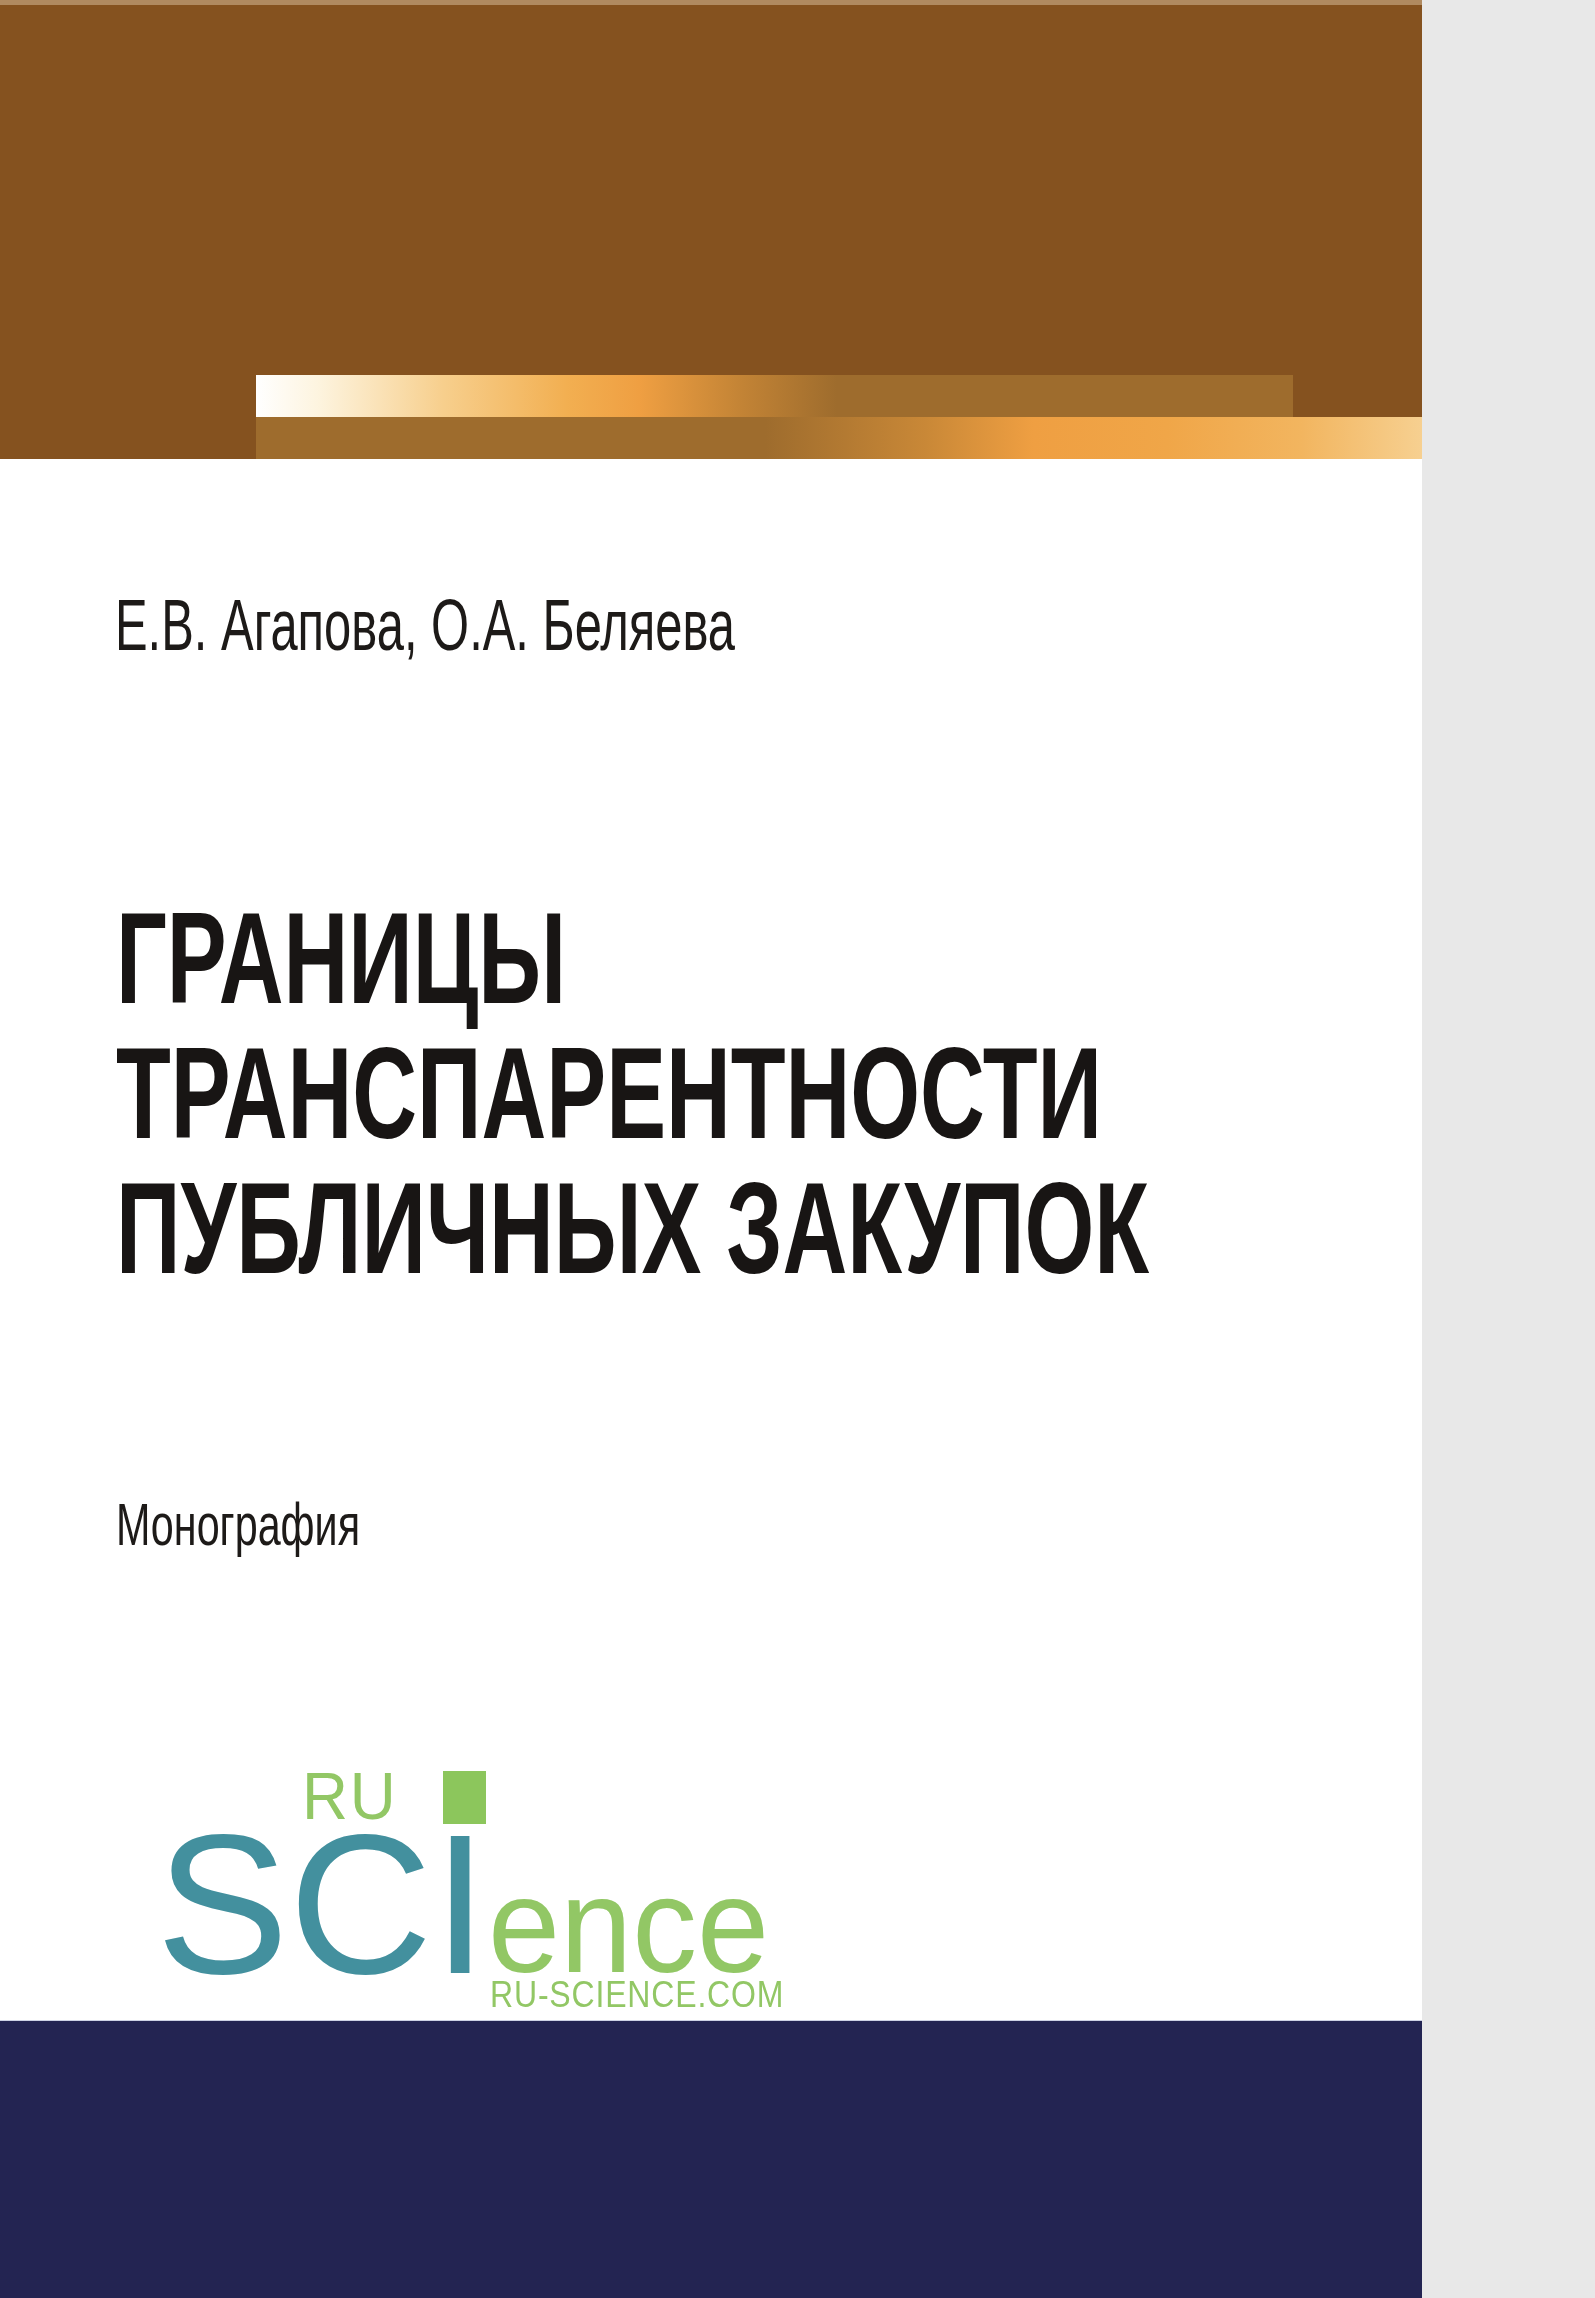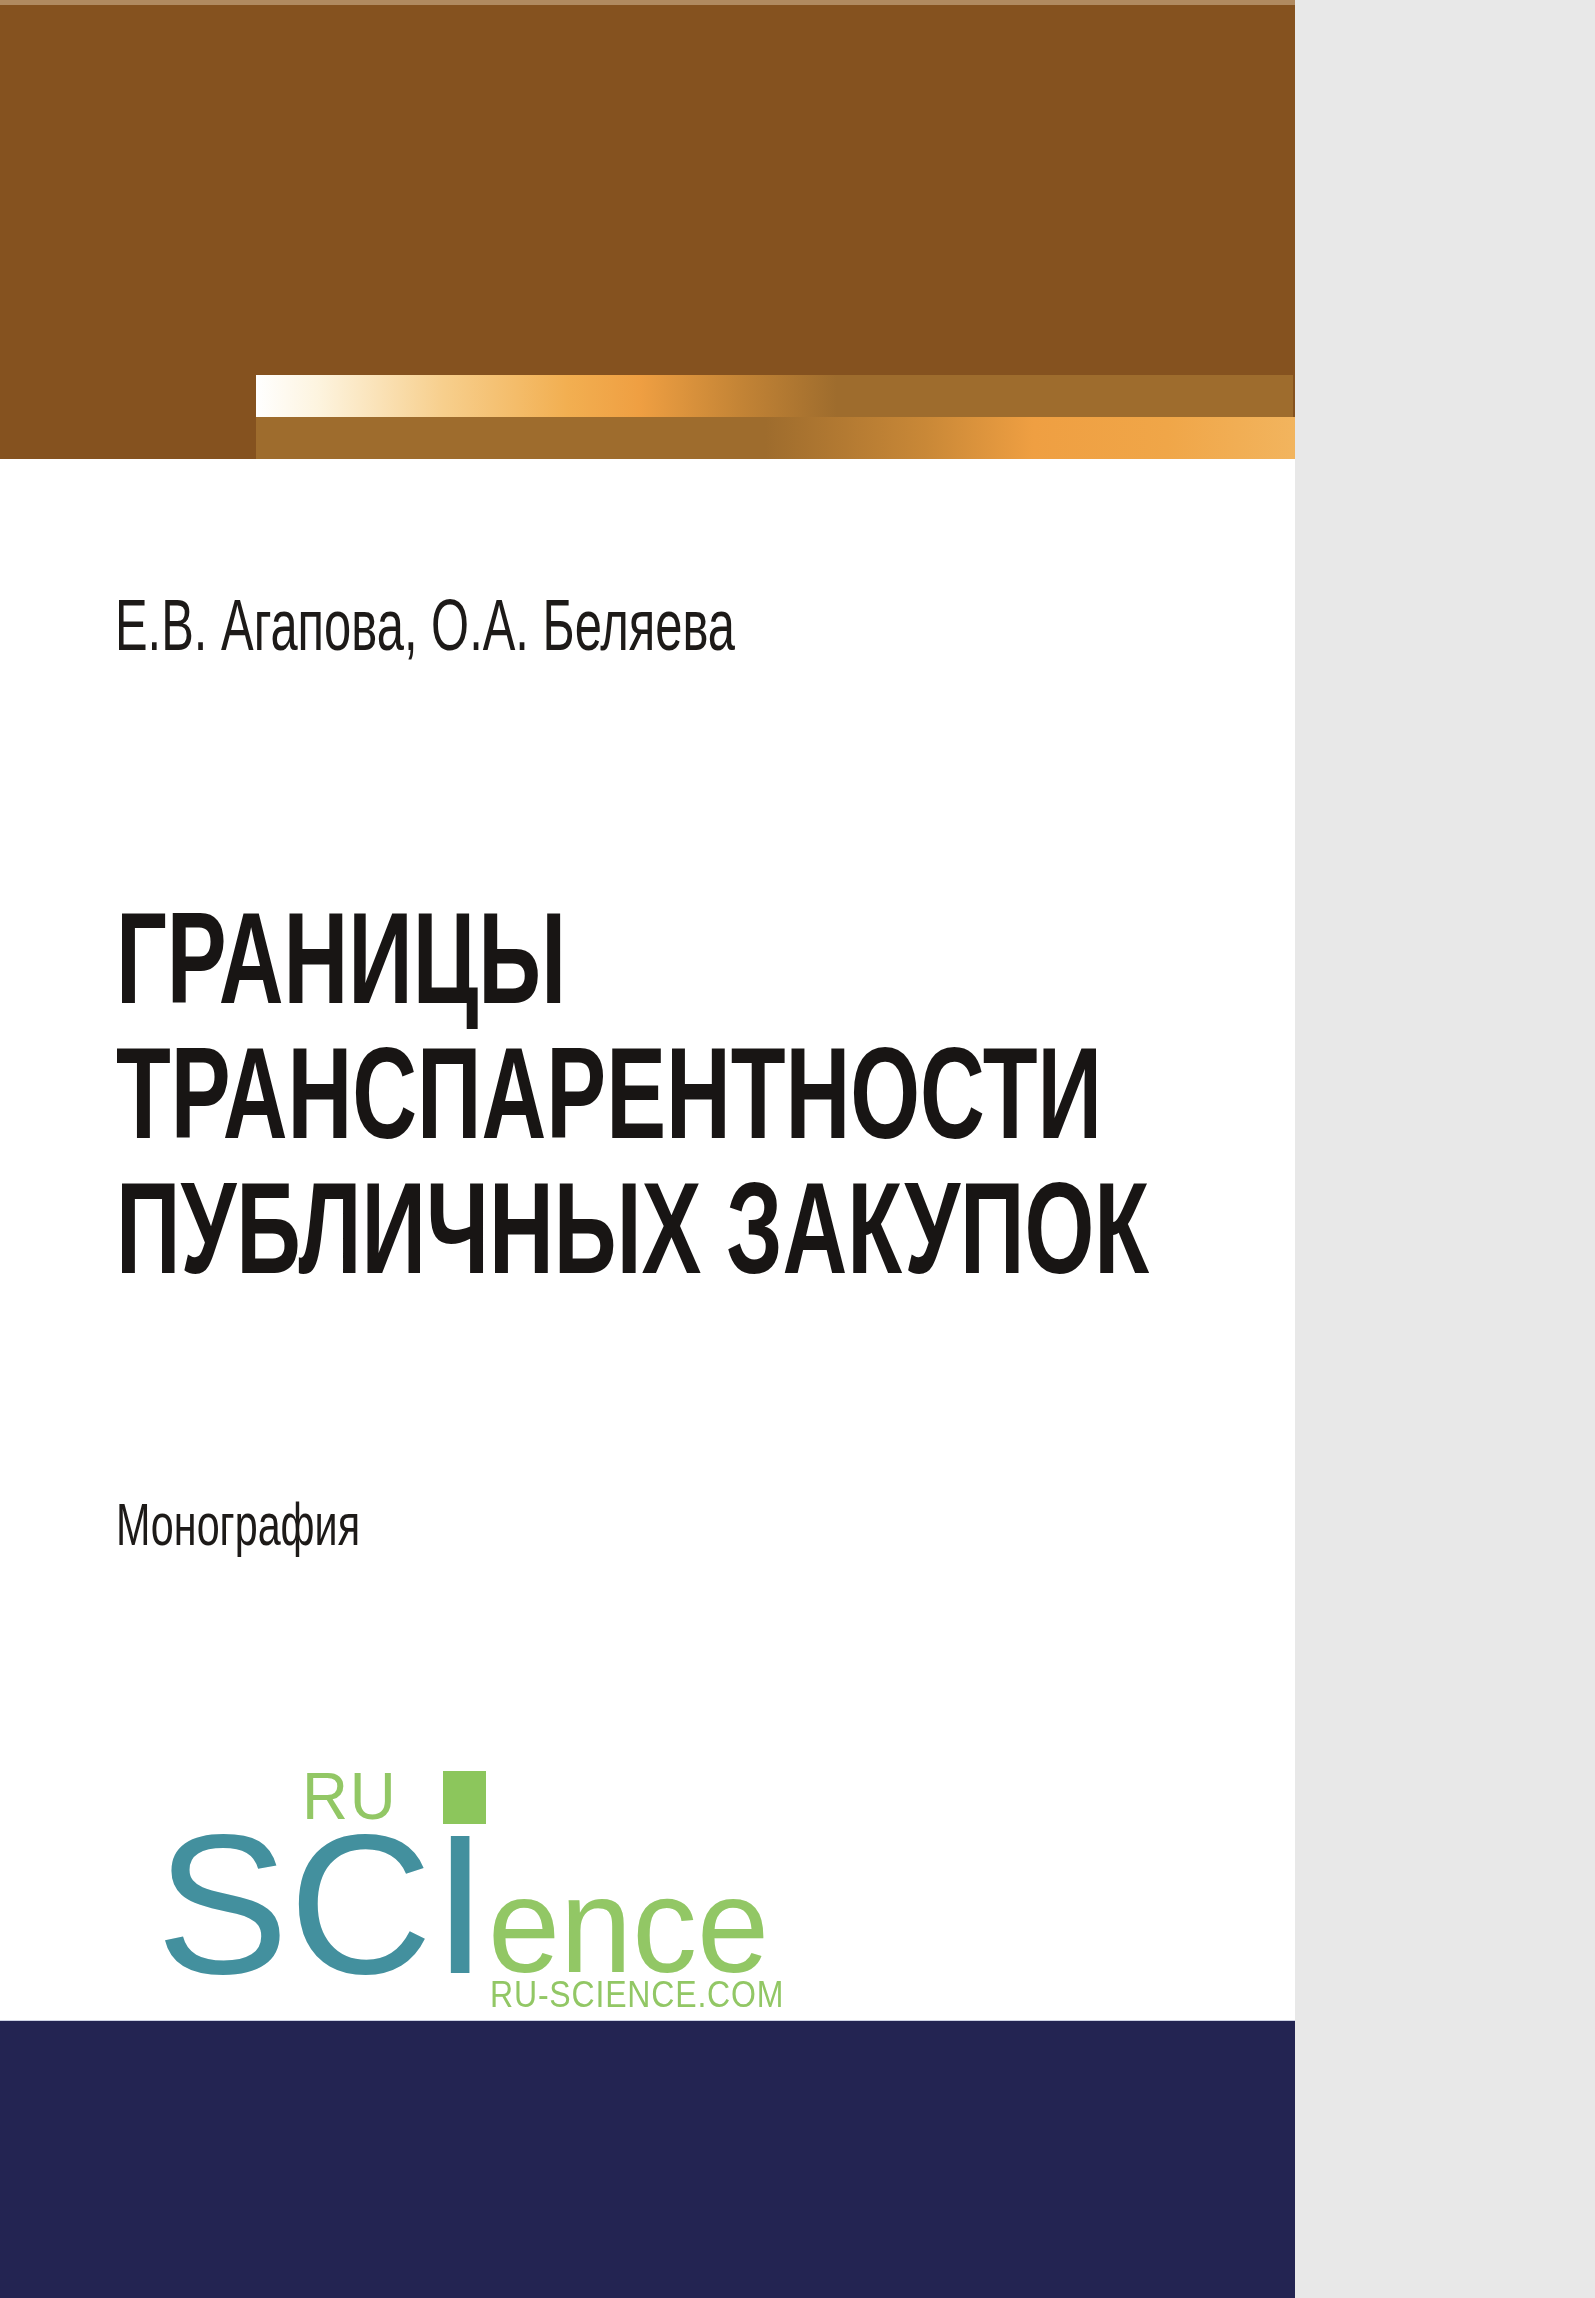--- a/index.html
+++ b/index.html
@@ -1,18 +1,18 @@
 <!DOCTYPE html>
 <html style="font-size:14.3px"><head>
 <meta charset="utf-8">
 <style>
   html,body{margin:0;padding:0;background:#e8e8e8;}
   .cover{
     position:relative;
-    width:1295px;height:2298px;
+    width:1422px;height:2298px;
     background:#ffffff;
     overflow:hidden;
     font-family:"Liberation Sans","DejaVu Sans",sans-serif;
   }
   
   .header-band{position:absolute;left:0;top:0;width:1596px;height:375px;background:#85521f;}
   .header-top-strip{position:absolute;left:0;top:0;width:1596px;height:4.5px;background:#b08a60;}
   .header-left-ext{position:absolute;left:0;top:375px;width:256px;height:84px;background:#85521f;}
   .header-right-ext{position:absolute;left:1293px;top:375px;width:303px;height:42px;background:#85521f;}
   .ribbon-upper{

